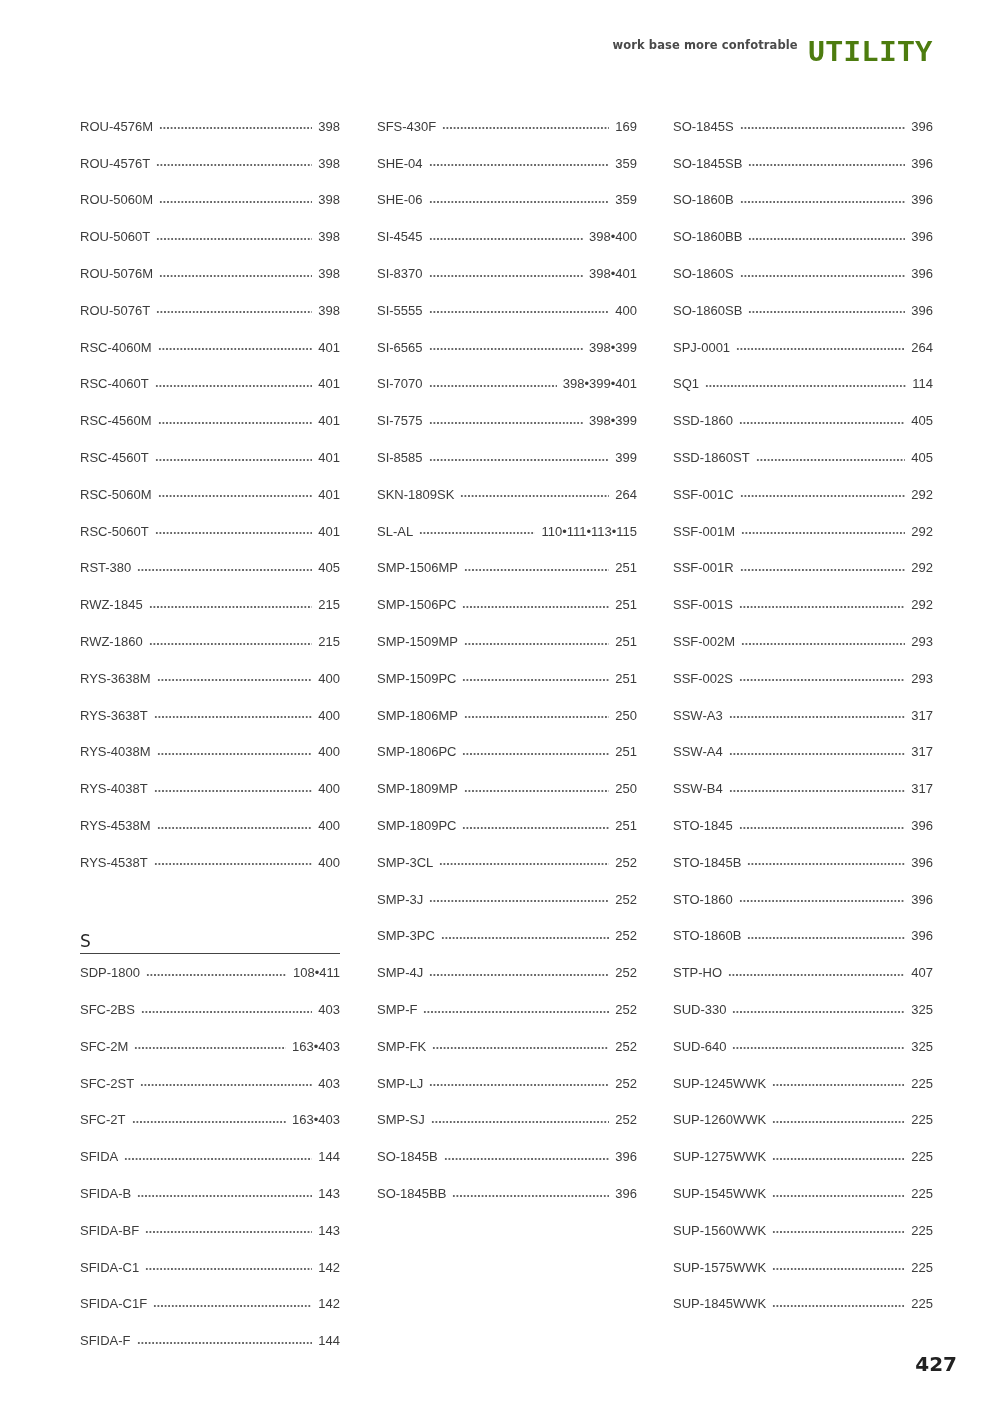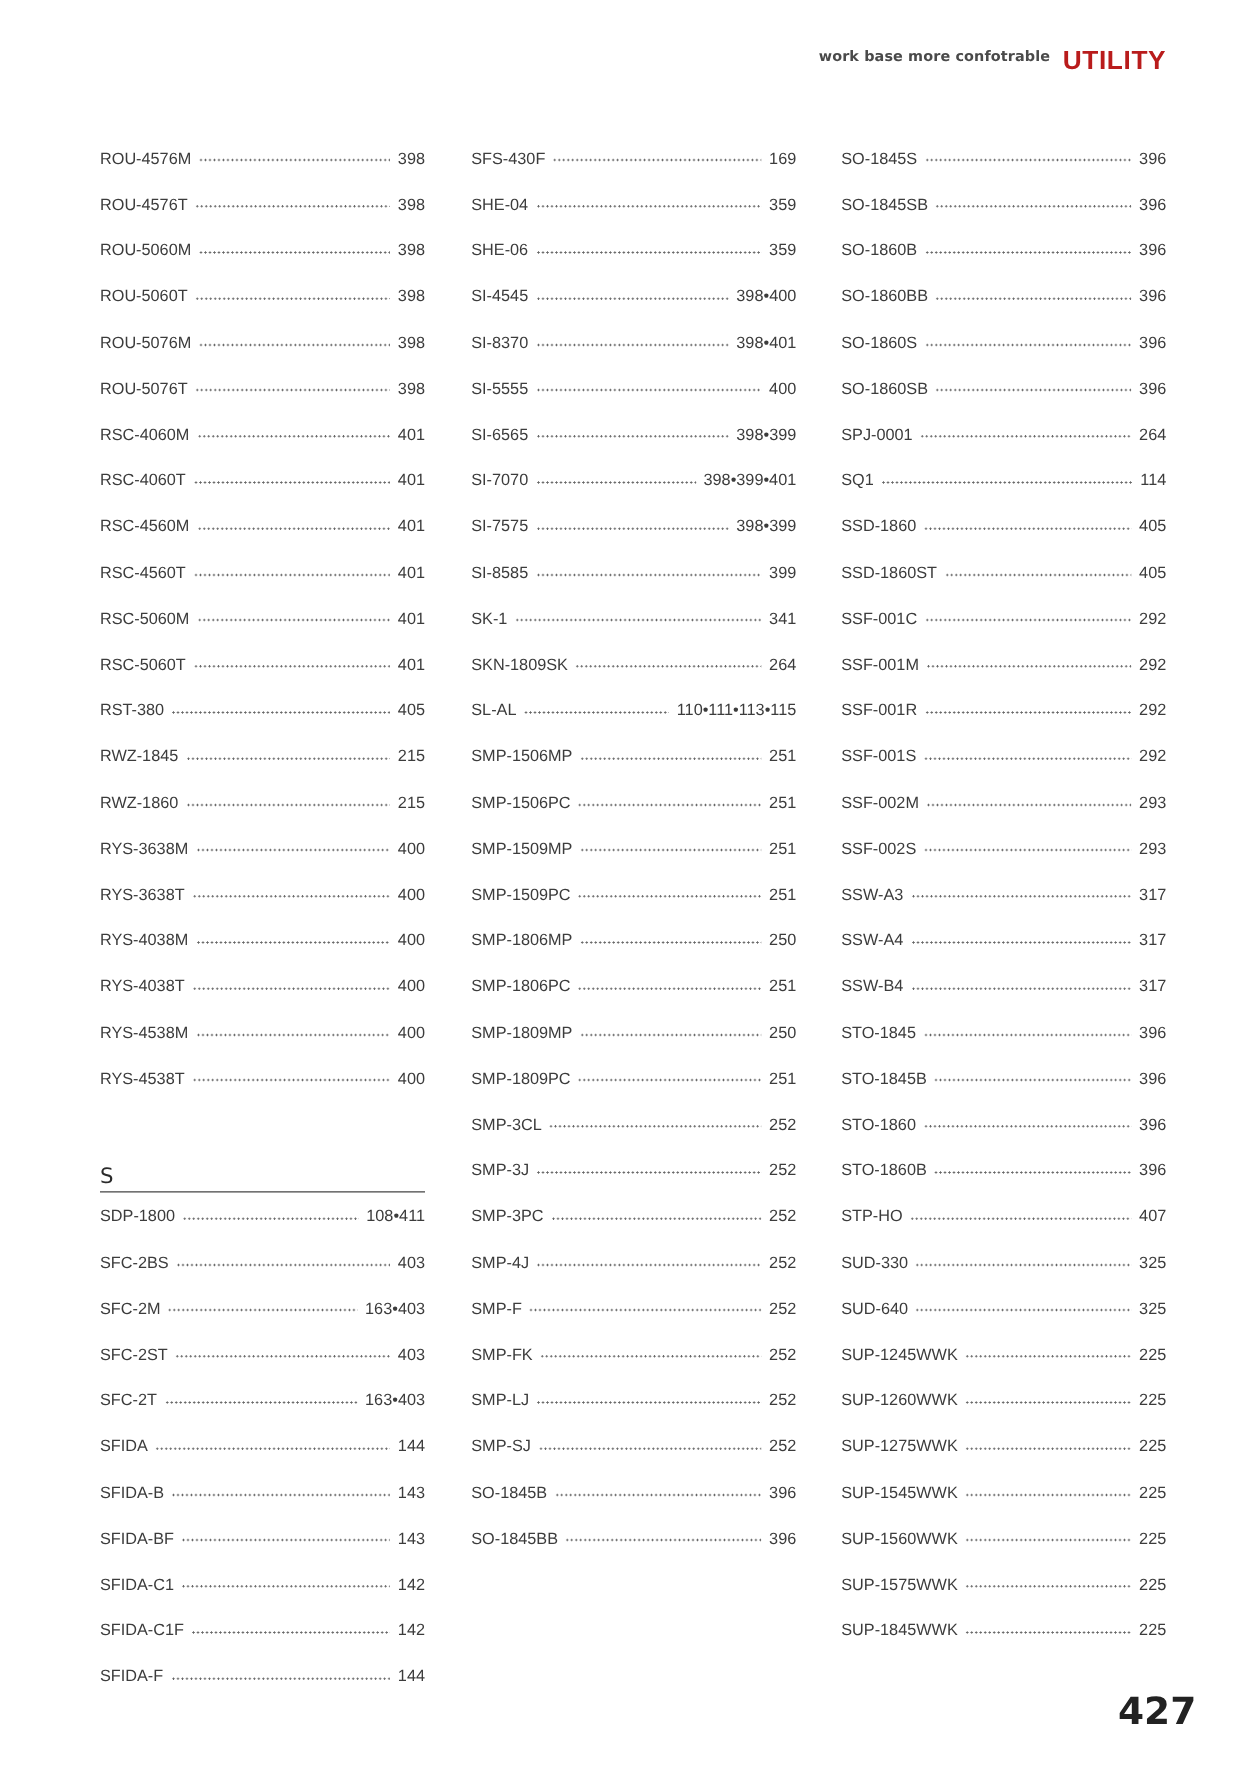--- a/index.html
+++ b/index.html
@@ -1,40 +1,40 @@
 <!DOCTYPE html>
 <html><head>
 <meta charset="utf-8">
 <style>
   html, body { margin: 0; padding: 0; background: #ffffff; }
   body { width: 1000px; height: 1414px; position: relative; overflow: hidden;
          font-family: "Liberation Sans", sans-serif; color: #3a3a3a; }
-  .header { position: absolute; top: 38px; right: 67px; display: flex; align-items: flex-start; }
+  .header { position: absolute; top: 38px; right: 67px; display: flex; align-items: flex-end; }
   .tagline { font-family: "DejaVu Sans", sans-serif; font-weight: bold; font-size: 11.5px; color: #4a4a4a;
              margin-right: 10px; margin-bottom: 19px; letter-spacing: 0.1px; }
-  .brand { font-family: Liberation Sans, sans-serif; font-weight: bold; font-size: 21px; color: #b91c1c;
+  .brand { font-family: Liberation Mono, monospace; font-weight: bold; font-size: 29px; color: #4d7c0f;
            letter-spacing: 0.5px; line-height: 1; margin-bottom: 3px; }
   .col { position: absolute; top: 108px; width: 260px; }
   .col1 { left: 80px; }
   .col2 { left: 377px; }
   .col3 { left: 673px; }
   .row { height: 36.8px; display: flex; align-items: center; font-size: 13px; color: #3c3c3c;
          white-space: nowrap; cursor: pointer; }
   .code { flex: 0 0 auto; padding-right: 2px; }
   .leader { flex: 1 1 auto; height: 1px; margin: 0 6px 0 4px; position: relative; top: 2px;
             background-image: radial-gradient(circle, #666 0.7px, transparent 0.9px);
             background-size: 3.6px 2px; background-repeat: repeat-x; height: 2px; }
   .pages { flex: 0 0 auto; text-align: right; }
   .spacer { height: 36.8px; }
   .section-head { height: 36.8px; display: flex; align-items: flex-end; position: relative; }
   .section-letter { font-size: 17px; color: #2a2a2a; font-family: "DejaVu Sans", sans-serif;
                     padding-bottom: 3px; }
   .section-rule { position: absolute; left: 0; right: 0; bottom: 0; height: 1px; background: #444; }
   .page-number { position: absolute; right: 43px; top: 1352px; font-family: "DejaVu Sans", sans-serif;
-                 font-weight: bold; font-size: 30px; color: #222; }
+                 font-weight: bold; font-size: 20px; color: #222; }
 </style>
 </head>
 <body>
 
 <div class="header">
   <span class="tagline">work base more confotrable</span>
   <span class="brand">UTILITY</span>
 </div>
 
 <div class="col col1">
@@ -249,25 +249,20 @@
       <span class="code">SI-7575</span>
       <span class="leader"></span>
       <span class="pages">398•399</span>
     </div>
     <div class="row">
       <span class="code">SI-8585</span>
       <span class="leader"></span>
       <span class="pages">399</span>
     </div>
     <div class="row">
-      <span class="code">SK-1</span>
-      <span class="leader"></span>
-      <span class="pages">341</span>
-    </div>
-    <div class="row">
       <span class="code">SKN-1809SK</span>
       <span class="leader"></span>
       <span class="pages">264</span>
     </div>
     <div class="row">
       <span class="code">SL-AL</span>
       <span class="leader"></span>
       <span class="pages">110•111•113•115</span>
     </div>
     <div class="row">

